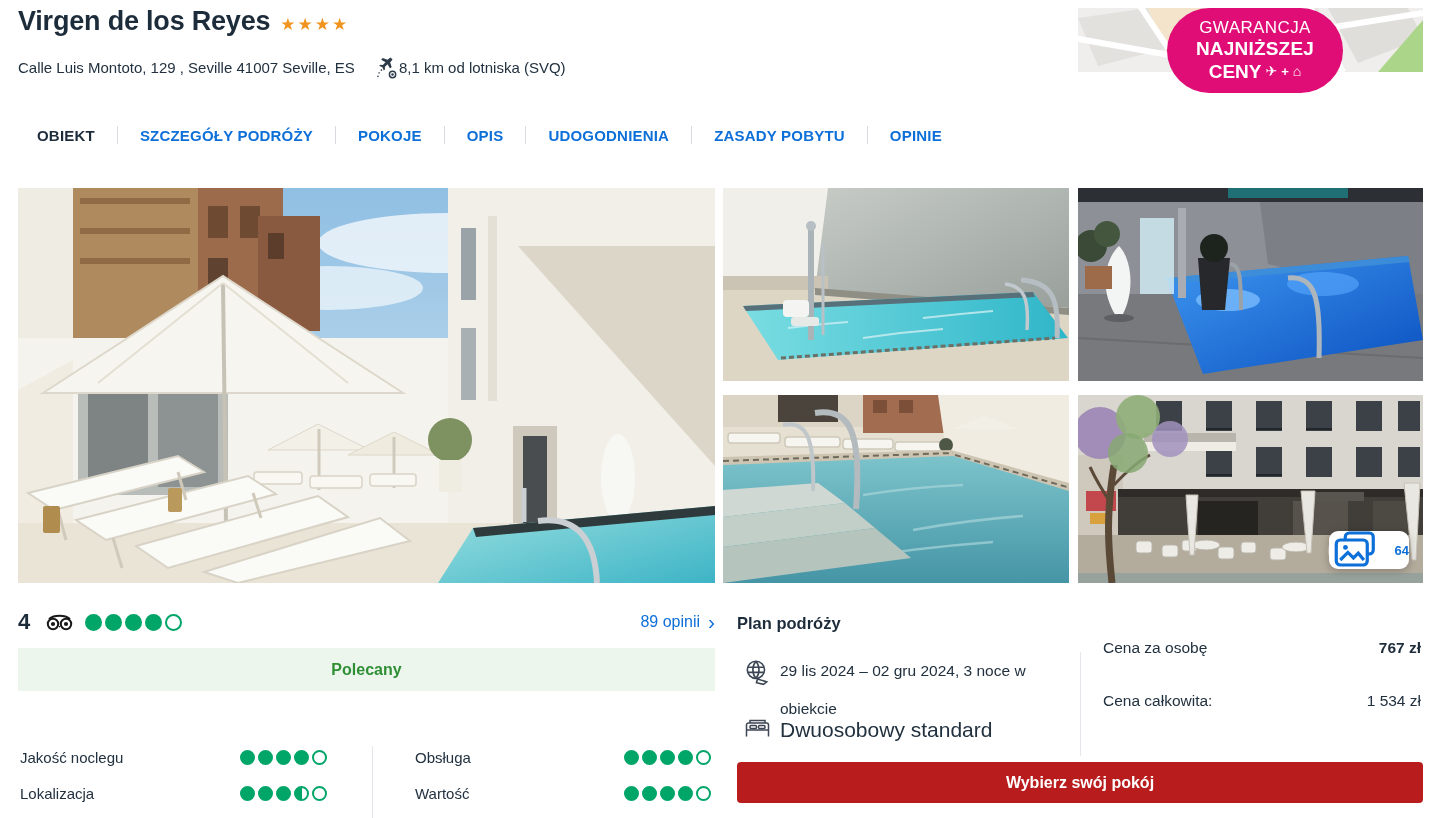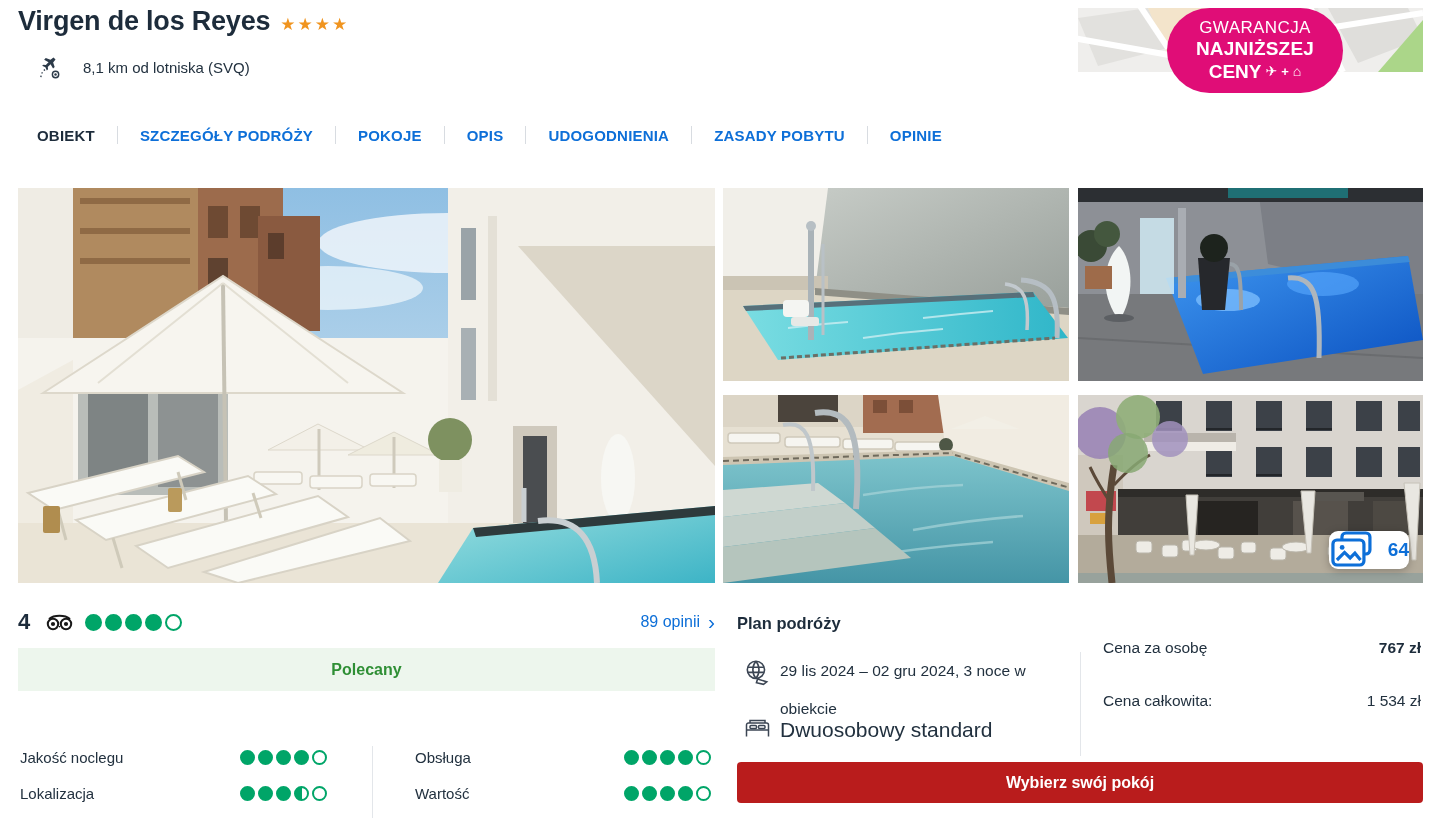--- a/index.html
+++ b/index.html
@@ -6,21 +6,21 @@
   body { background:#fff; }
   .page {
     position:relative; width:1437px; height:818px; background:#fff;
     font-family:"Liberation Sans","DejaVu Sans",sans-serif; color:#22313f; overflow:hidden;
   }
   
   .title-row { position:absolute; left:18px; top:6px; display:flex; align-items:center; }
   .hotel-title { font-size:27px; font-weight:700; color:#1d2c3b; letter-spacing:-0.2px; }
   .stars { color:#f0941f; font-size:17px; letter-spacing:2px; margin-left:10px; margin-top:5px; }
   .address-row { position:absolute; left:18px; top:56px; display:flex; align-items:center; font-size:15px; color:#22313f; }
-  .airport-group { display:flex; align-items:center; gap:22px; margin-left:20px; }
+  .airport-group { display:flex; align-items:center; gap:1px; margin-left:20px; }
   
   .map-strip { position:absolute; left:1078px; top:8px; width:345px; height:64px; overflow:hidden; cursor:pointer; }
   .map-strip svg { display:block; width:100%; height:100%; }
   .price-pill {
     position:absolute; left:1167px; top:8px; width:176px; height:85px; border-radius:44px;
     background:#e00d77; color:#fff; display:flex; flex-direction:column; align-items:center;
     justify-content:center; line-height:1.18; z-index:3;
   }
   .pill-l1 { font-size:17px; font-weight:400; letter-spacing:.4px; }
   .pill-l2 { font-size:19px; font-weight:700; letter-spacing:.2px; }
@@ -38,21 +38,21 @@
   .ph-main { left:18px;  top:188px; width:697px; height:395px; }
   .ph-tm   { left:723px; top:188px; width:346px; height:193px; }
   .ph-tr   { left:1078px;top:188px; width:345px; height:193px; }
   .ph-bm   { left:723px; top:395px; width:346px; height:188px; }
   .ph-br   { left:1078px;top:395px; width:345px; height:188px; }
   .photo-count {
     position:absolute; right:14px; bottom:14px; width:80px; height:38px; background:#fff;
     border-radius:9px; display:flex; align-items:center; justify-content:center; gap:9px;
     box-shadow:0 2px 8px rgba(0,0,0,.25); cursor:pointer;
   }
-  .photo-count span { color:#0d6fd8; font-size:19px; font-weight:700; }
+  .photo-count span { color:#0d6fd8; font-size:13px; font-weight:700; }
   
   .review-row { position:absolute; left:18px; top:606px; width:697px; height:32px; display:flex; align-items:center; }
   .score { font-size:22px; font-weight:700; color:#1d2c3b; }
   .ta-icon { margin-left:15px; display:flex; }
   .circles { display:flex; gap:3px; align-items:center; }
   .review-row .circles { margin-left:11px; }
   .circle { width:15px; height:15px; border-radius:50%; border:2px solid #00a568; display:inline-block; }
   .circles.lg .circle { width:17px; height:17px; }
   .circle.full { background:#00a568; }
   .circle.empty { background:#fff; }
@@ -89,20 +89,21 @@
 </head>
 <body>
 
 <div class="page">
 
   <div class="title-row">
     <h1 class="hotel-title">Virgen de los Reyes</h1>
     <span class="stars">★★★★</span>
   </div>
   <div class="address-row">
+    <span>Calle Luis Montoto, 129 , Seville 41007 Seville, ES</span>
     <span class="airport-group">
       <svg viewBox="0 0 24 24" width="23" height="23">
         <path d="M13.0,4.0 l3.2,-2.5 2.1,2.1 -2.5,3.2 1.6,4.6 -1.7,1.7 -2.6,-4.6 -2.9,2.9 0.3,2.5 -1.3,1.3 -1.5,-3.4 -3.4,-1.5 1.3,-1.3 2.5,0.3 2.9,-2.9 -4.6,-2.6 1.7,-1.7 z" fill="#2c3a49"></path>
         <path d="M3,22 c0.4,-3.6 1.8,-6.4 4.8,-8" fill="none" stroke="#2c3a49" stroke-width="1.4" stroke-dasharray="1.5,2.3"></path>
         <circle cx="18.3" cy="19.3" r="3.3" fill="none" stroke="#2c3a49" stroke-width="1.5"></circle>
         <circle cx="18.3" cy="19.3" r="1.3" fill="#2c3a49"></circle>
       </svg>
       <span>8,1 km od lotniska (SVQ)</span>
     </span>
   </div>

